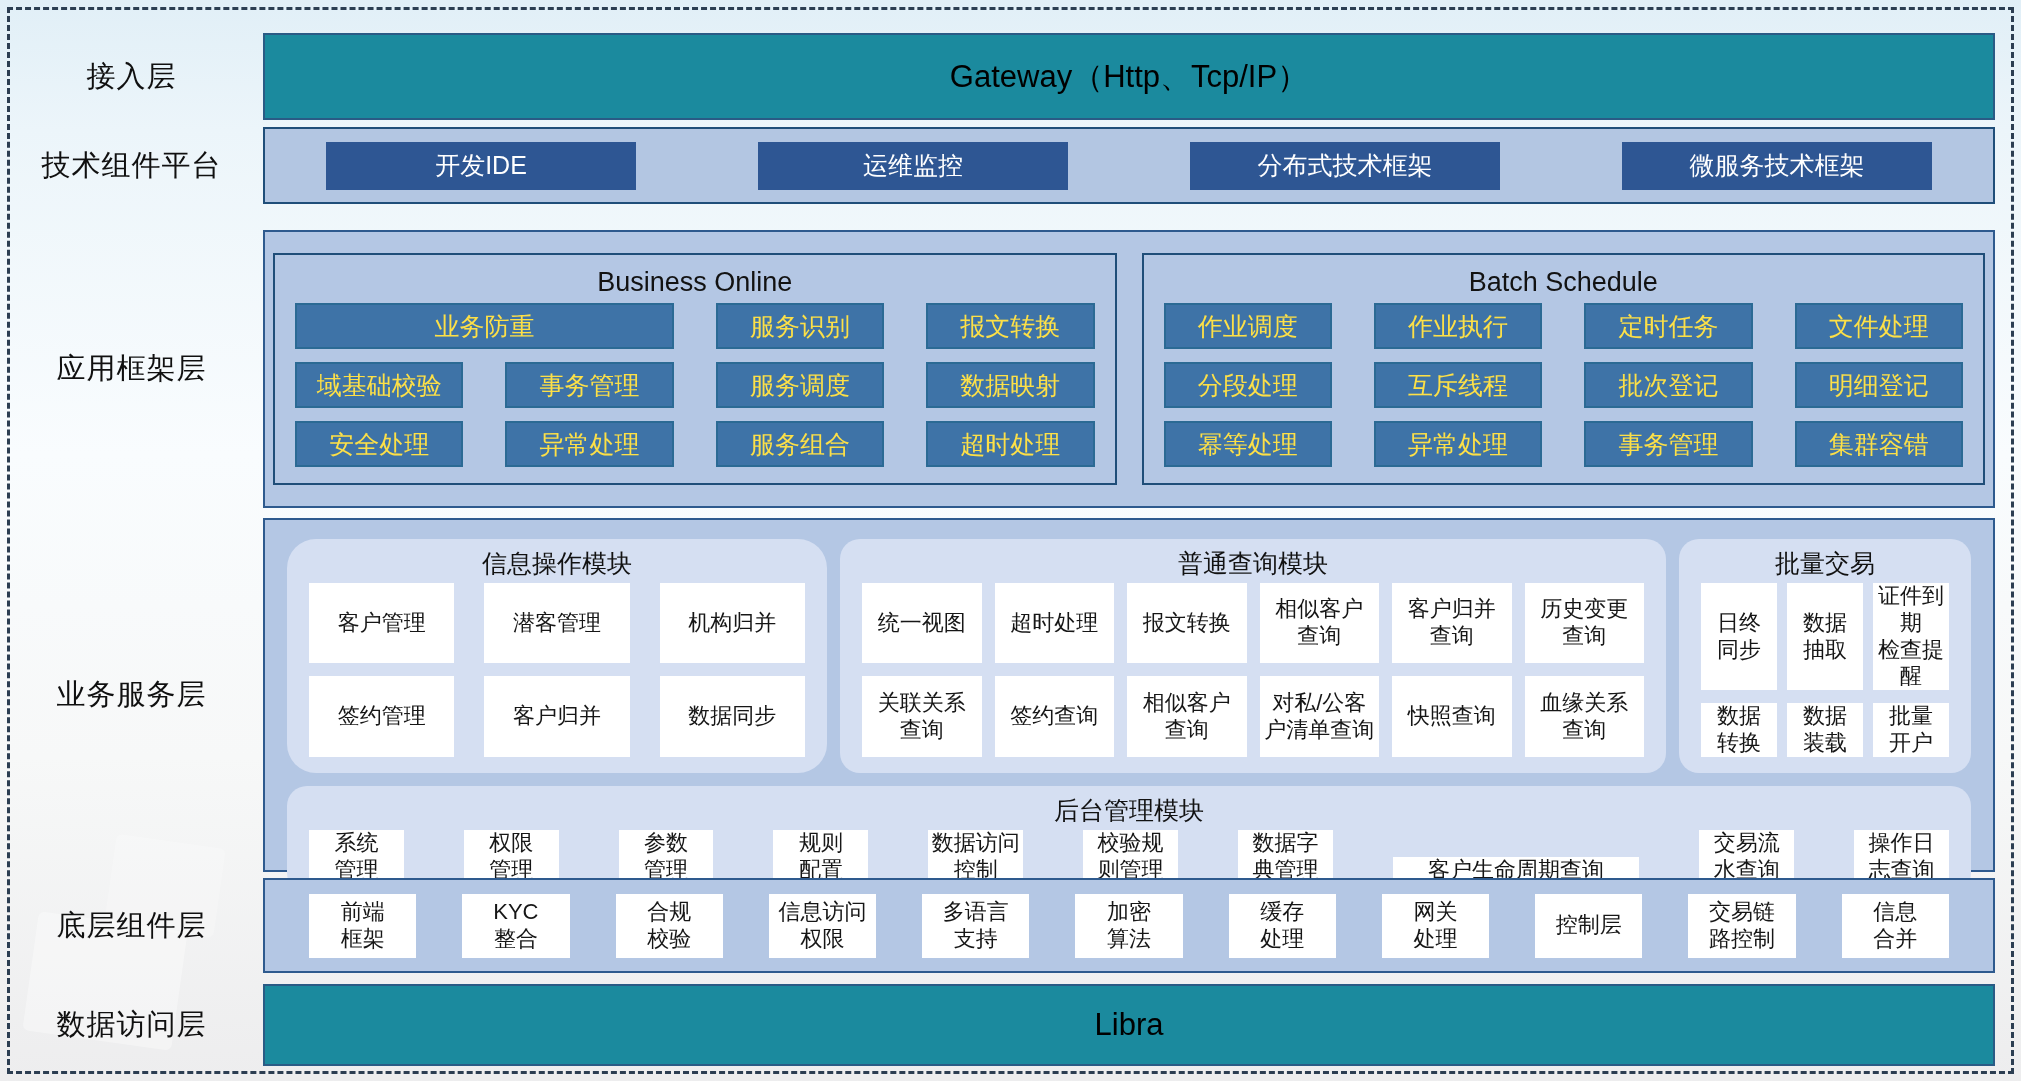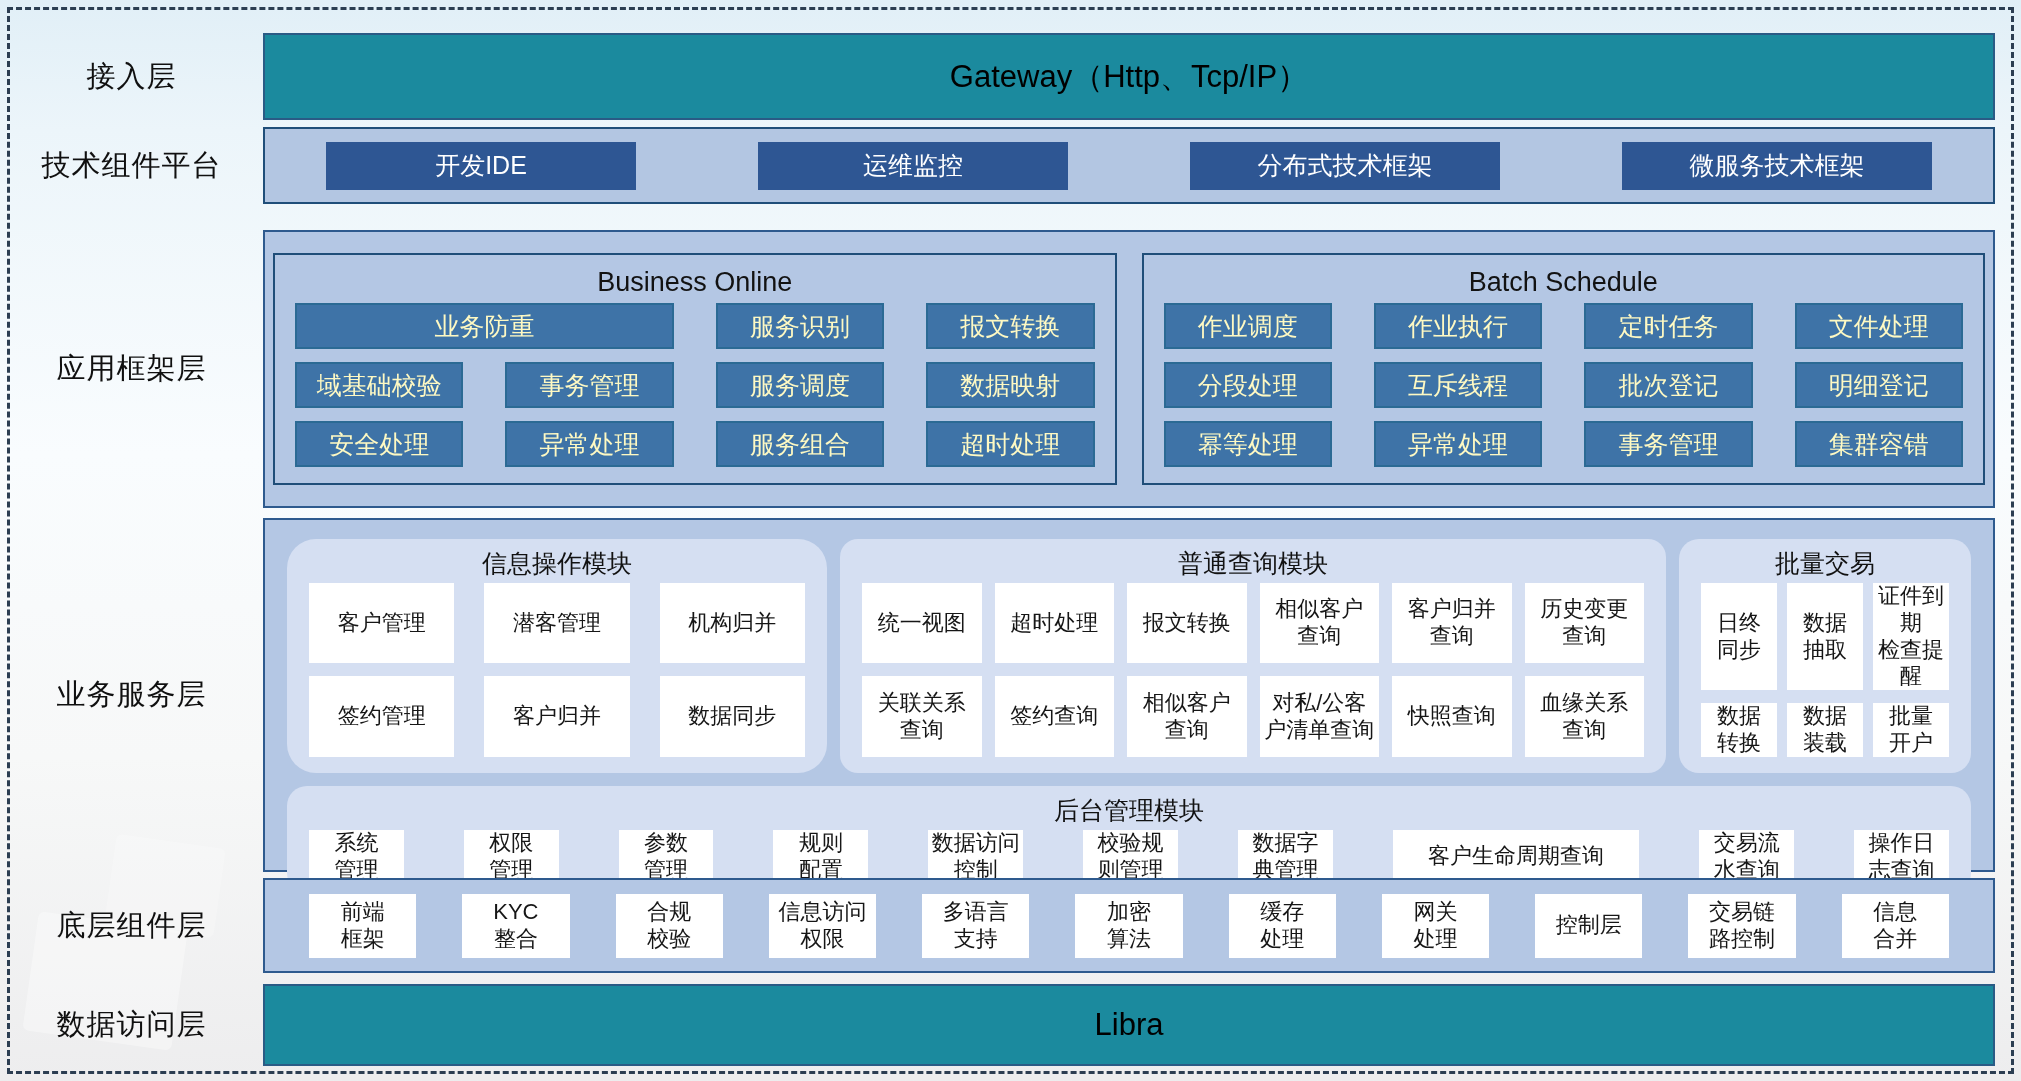--- a/index.html
+++ b/index.html
@@ -28,42 +28,42 @@
     display:flex;align-items:center;justify-content:space-around;}
   .tech-btn{width:310px;height:48px;background:#2e5693;color:#fff;font-size:25px;
     display:flex;align-items:center;justify-content:center;}
 
   
   .app-frame{height:278px;background:#b4c7e4;border:2px solid #2e5a8e;
     display:flex;gap:25px;padding:21px 8px;box-sizing:border-box;}
   .sub-panel{flex:1;border:2px solid #1f4e79;padding:6px 20px 16px;display:flex;flex-direction:column;box-sizing:border-box;}
   .sub-title{text-align:center;font-size:27px;color:#121212;height:42px;line-height:42px;}
   .blue-grid{flex:1;display:grid;grid-template-columns:repeat(4,1fr);gap:13px 42px;}
-  .blue-box{background:#3e73a7;border:2px solid #2b6a94;color:#fef9c3;font-size:25px;
+  .blue-box{background:#3e73a7;border:2px solid #2b6a94;color:#fde047;font-size:25px;
     display:flex;align-items:center;justify-content:center;}
   .span2{grid-column:span 2;}
 
   
   .biz-service{height:354px;background:#b4c7e4;border:2px solid #2e5a8e;
     padding:19px 22px;box-sizing:border-box;display:flex;flex-direction:column;gap:13px;}
   .bs-top{flex:1;display:flex;gap:13px;}
   .module{background:#d5dff2;border-radius:20px;padding:4px 22px 16px;
     display:flex;flex-direction:column;box-sizing:border-box;}
   .module-title{text-align:center;font-size:25px;color:#121212;height:40px;line-height:40px;}
   .m-grid{flex:1;display:grid;}
   .info-module{flex:0 0 540px;border-radius:29px;}
   .grid-c3{grid-template-columns:repeat(3,1fr);gap:13px 30px;}
-  .query-module{flex:1;border-radius:18px;}
+  .query-module{flex:1;}
   .grid-c6{grid-template-columns:repeat(6,1fr);gap:13px 13px;}
   .batch-module{flex:0 0 292px;}
   .grid-c3t{grid-template-columns:repeat(3,1fr);gap:13px 10px;}
   .white-box{background:#ffffff;color:#161616;font-size:22px;line-height:1.22;
     display:flex;align-items:center;justify-content:center;text-align:center;white-space:pre-line;}
   .admin-module{height:107px;}
-  .admin-row{flex:1;display:flex;gap:60px;}
+  .admin-row{flex:1;display:flex;gap:60px;align-items:flex-end;}
   .admin-row .white-box{flex:1;}
   .admin-row .wbox-wide{flex:2.6;}
 
   
   .bottom-row{height:95px;background:#b4c7e4;border:2px solid #2e5a8e;
     display:flex;align-items:center;gap:46px;padding:0 44px;box-sizing:border-box;}
   .bottom-row .white-box{flex:1;height:64px;}
 </style>
 </head>
 <body>

